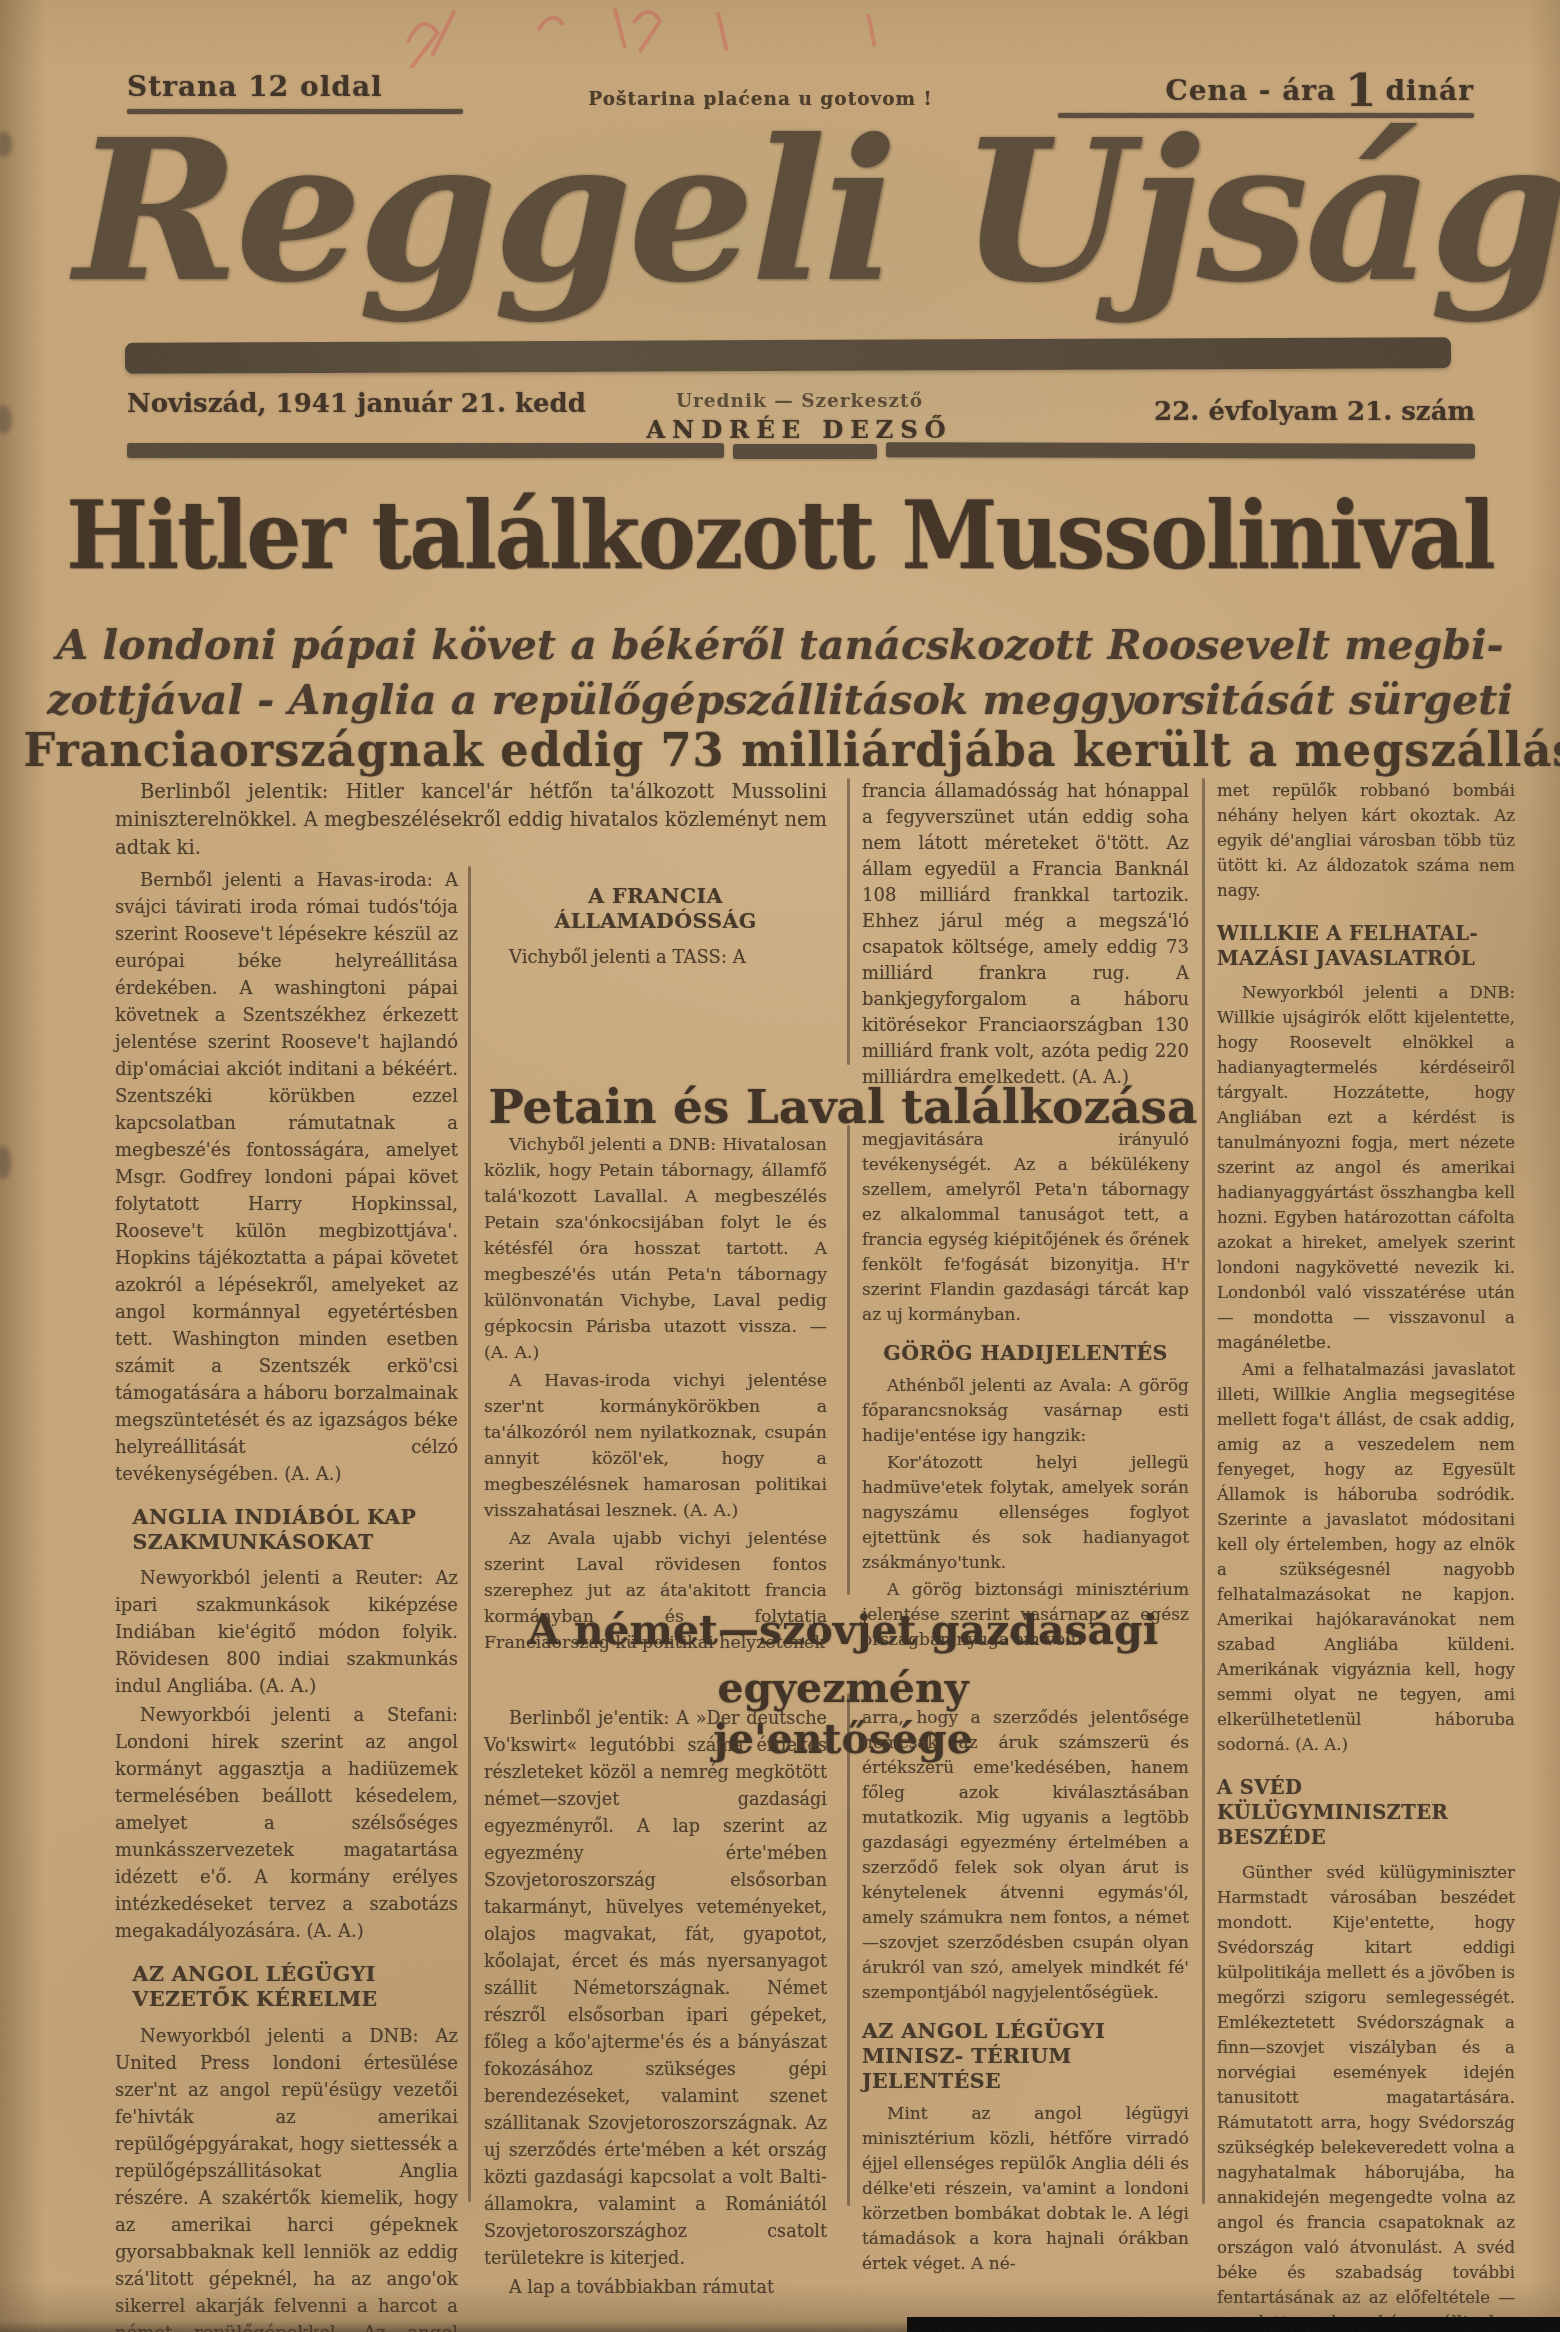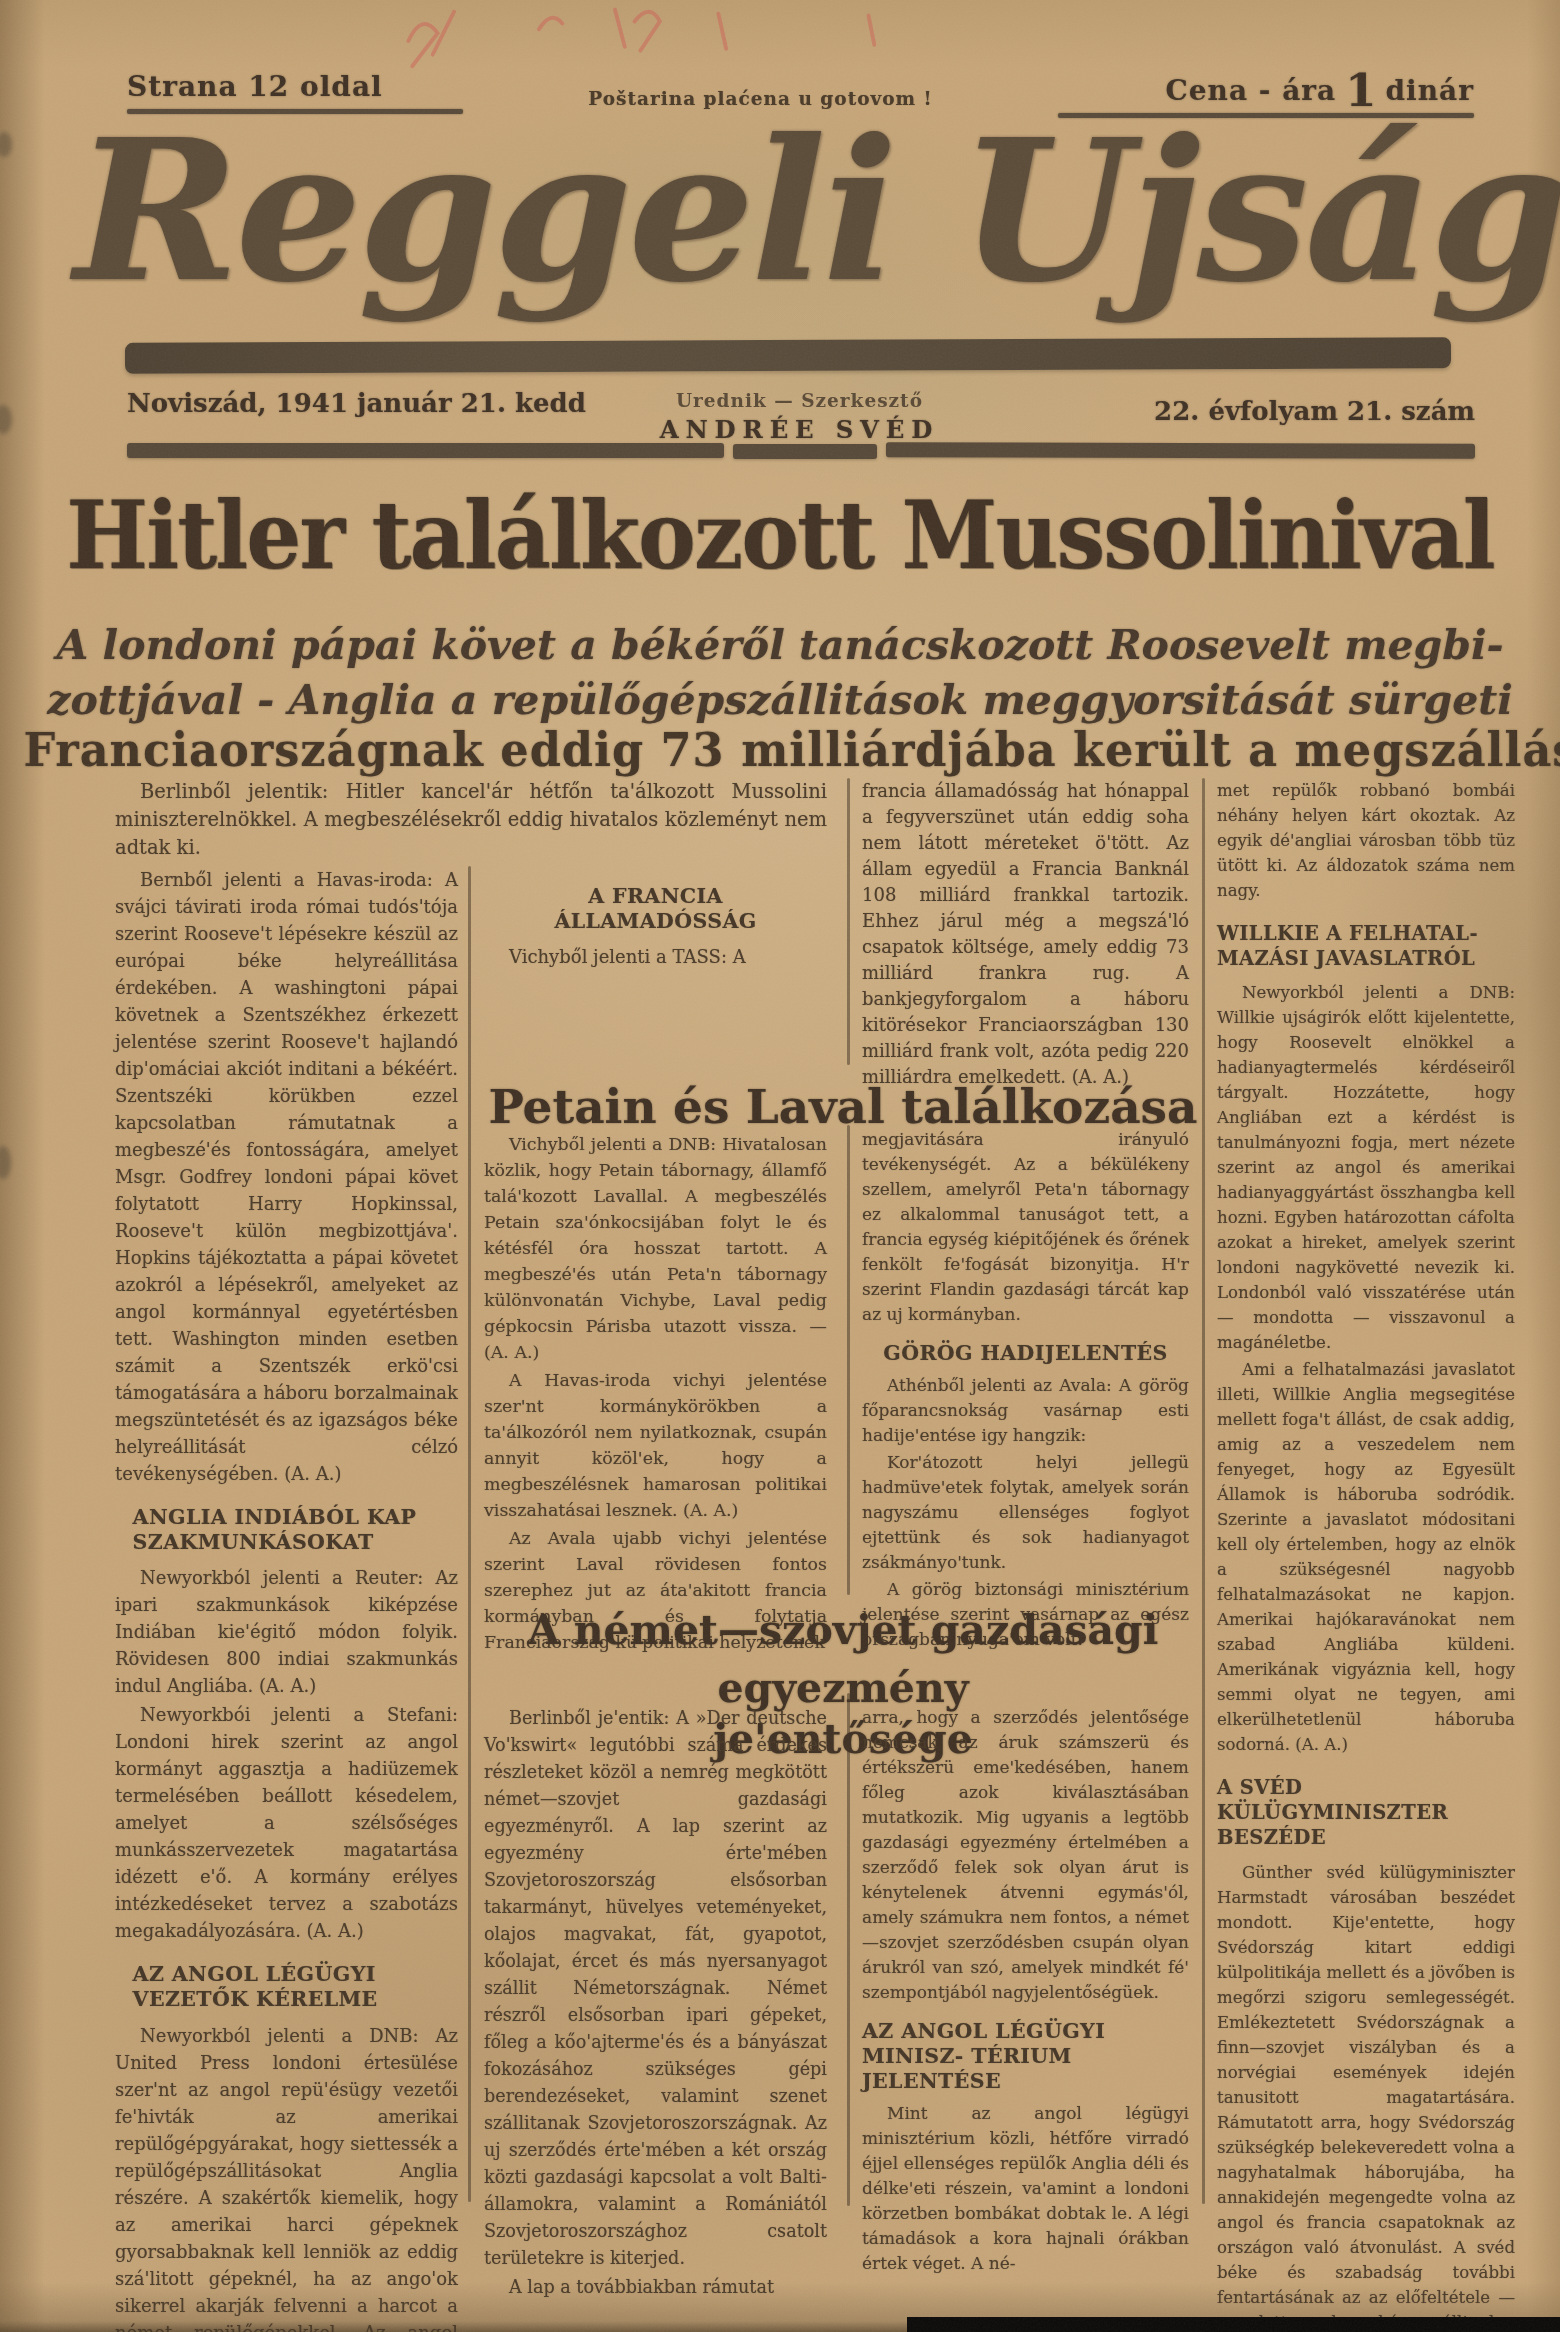--- a/index.html
+++ b/index.html
@@ -95,21 +95,21 @@
     <span class="topbar-item">dinár</span>
   </div>
   <div class="abs rule-thin" style="left:1058px;top:113px;width:416px;"></div>
 
   <div class="abs masthead" style="left:88px;top:113px;">Reggeli Ujság</div>
   <div class="abs masthead-rule" style="left:125px;top:340px;width:1326px;"></div>
 
   <div class="abs dateline inkdark" style="left:127px;top:388px;">Noviszád, 1941 január 21. kedd</div>
   <div class="abs" style="left:624px;top:378px;width:351px;text-align:center;">
     <div class="editor-label">Urednik — Szerkesztő</div>
-    <div class="editor-name inkdark">ANDRÉE SVÉD</div>
+    <div class="editor-name inkdark">ANDRÉE DEZSŐ</div>
   </div>
   <div class="abs dateline inkdark" style="left:1141px;top:396px;width:334px;text-align:right;">22. évfolyam 21. szám</div>
 
   <div class="abs rule-seg" style="left:127px;top:443px;width:597px;"></div>
   <div class="abs rule-seg" style="left:733px;top:444px;width:144px;"></div>
   <div class="abs rule-seg" style="left:886px;top:443px;width:589px;transform:rotate(.15deg);"></div>
 
   <div class="abs headline-main" style="left:0;top:484px;">Hitler találkozott Mussolinival</div>
   <div class="abs deck" style="left:0;top:618px;">A londoni pápai követ a békéről tanácskozott Roosevelt megbi-</div>
   <div class="abs deck" style="left:0;top:673px;">zottjával - Anglia a repülőgépszállitások meggyorsitását sürgeti</div>

